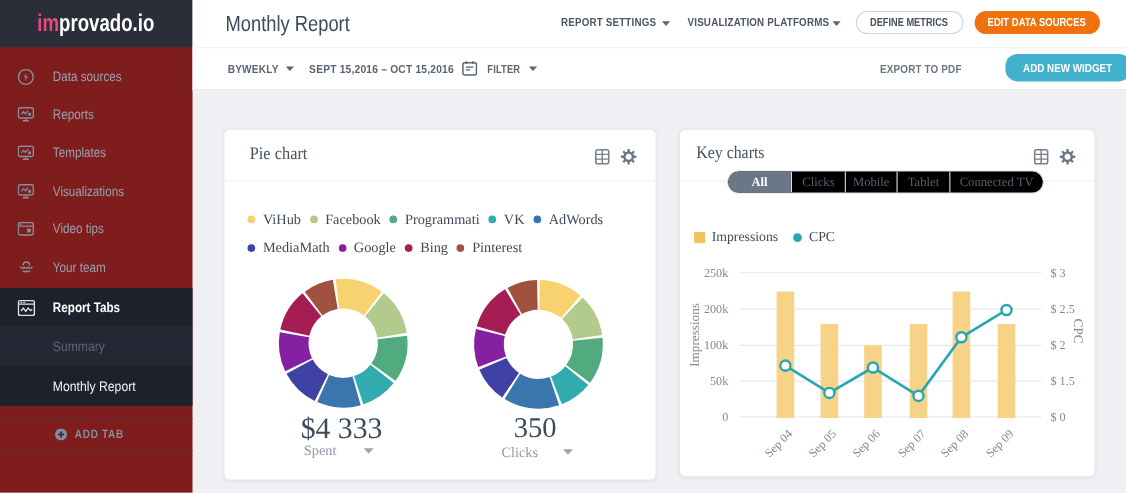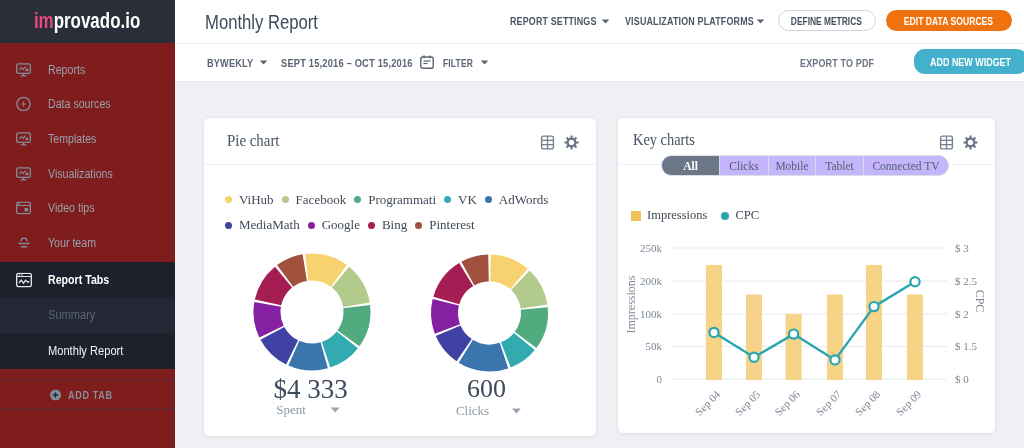--- a/index.html
+++ b/index.html
@@ -32,52 +32,52 @@
 #card2 { left:617px; top:117px; width:379px; height:317px; }
 .chead { position:absolute; left:0; top:0; right:0; height:47px; border-bottom:1px solid #f0f1f4; }
 .ctitle { position:absolute; left:23px; top:14px; font-size:16px; color:#475362; transform-origin:0 0; white-space:nowrap; }
 .cicons { position:absolute; right:17px; top:17px; display:flex; gap:9px; line-height:0; }
 .lrow { position:absolute; left:21px; display:flex; gap:8px; align-items:center; font-size:13px; color:#3f4a58; }
 .li { display:flex; align-items:center; white-space:nowrap; }
 .dot { width:7px; height:7px; border-radius:50%; margin-right:7px; display:inline-block; flex:none; }
 .dval { position:absolute; color:#3d4a5c; text-align:center; transform:translateX(-50%); white-space:nowrap; }
 .dsub { position:absolute; transform:translateX(-50%); display:flex; align-items:center; gap:20px;
   font-size:13px; color:#8e99a7; }
-#tabs { position:absolute; left:43px; top:37px; height:21px; display:flex; background:#c4b5fd;
+#tabs { position:absolute; left:43px; top:37px; height:21px; display:flex; background:#000000;
   border:1px solid #d9dee5; border-radius:11px;align-items:flex-end; }
 .tab { font-size:11.5px; color:#55606e; display:flex; align-items:center; justify-content:center;
   border-right:1px solid #d9dee5; height:100%; }
 .tab:first-child { border-radius:11px 0 0 11px; }
 .tab:last-child { border-right:none; border-radius:0 11px 11px 0; }
 .tab.act { background:#6b7686; color:#fff; border-radius:11px 0 0 11px; font-weight:700; }
 #leg2 { position:absolute; left:13px; top:90px; display:flex; gap:14px; align-items:center; font-size:12.5px; color:#3f4a58; }
 .sq { width:10px; height:10px; background:#f2c35c; display:inline-block; margin-right:6px; flex:none; }
 .cdot { width:8px; height:8px; border-radius:50%; background:#2aa6b3; display:inline-block; margin-right:6px; flex:none; }
 </style></head>
 <body>
 <div id="app">
 <div id="side">
   <div id="logo"><span class="in"><b>im</b>provado.io</span></div>
   <div style="position:absolute; top:52.5px; left:0; width:175px;">
         <div class="mi">
+          <span class="mic"><svg width="15" height="15" viewBox="0 0 15 15">
+              <circle cx="7.5" cy="7.5" r="6.7" fill="none" stroke="#848e9c" stroke-width="1.3"></circle>
+              <path d="M8.3 3.7 5.6 8h2l-1 3.3L9.5 7h-2z" fill="#848e9c"></path>
+            </svg></span>
+          <span class="mlab sx85">Data sources</span>
+        </div>
+        <div class="mi">
           <span class="mic"><svg width="15" height="14" viewBox="0 0 15 14">
               <rect x="0.7" y="0.9" width="13.6" height="9.4" rx="1.6" fill="none" stroke="#848e9c" stroke-width="1.3"></rect>
               <polyline points="3.4,7 5.4,4.6 7.2,6.4 9.6,3.6" fill="none" stroke="#848e9c" stroke-width="1.1"></polyline>
               <rect x="9.6" y="5.6" width="2.6" height="2.6" fill="#848e9c"></rect>
               <line x1="7.5" y1="10.3" x2="7.5" y2="12.2" stroke="#848e9c" stroke-width="1.3"></line>
               <line x1="4.8" y1="12.8" x2="10.2" y2="12.8" stroke="#848e9c" stroke-width="1.3"></line>
             </svg></span>
           <span class="mlab sx85">Reports</span>
-        </div>
-        <div class="mi">
-          <span class="mic"><svg width="15" height="15" viewBox="0 0 15 15">
-              <circle cx="7.5" cy="7.5" r="6.7" fill="none" stroke="#848e9c" stroke-width="1.3"></circle>
-              <path d="M8.3 3.7 5.6 8h2l-1 3.3L9.5 7h-2z" fill="#848e9c"></path>
-            </svg></span>
-          <span class="mlab sx85">Data sources</span>
         </div>
         <div class="mi">
           <span class="mic"><svg width="15" height="14" viewBox="0 0 15 14">
               <rect x="0.7" y="0.9" width="13.6" height="9.4" rx="1.6" fill="none" stroke="#848e9c" stroke-width="1.3"></rect>
               <polyline points="3.4,7 5.4,4.6 7.2,6.4 9.6,3.6" fill="none" stroke="#848e9c" stroke-width="1.1"></polyline>
               <rect x="9.6" y="5.6" width="2.6" height="2.6" fill="#848e9c"></rect>
               <line x1="7.5" y1="10.3" x2="7.5" y2="12.2" stroke="#848e9c" stroke-width="1.3"></line>
               <line x1="4.8" y1="12.8" x2="10.2" y2="12.8" stroke="#848e9c" stroke-width="1.3"></line>
             </svg></span>
           <span class="mlab sx85">Templates</span>
@@ -144,21 +144,21 @@
   <span class="abs" style="left:425.5px; top:18.5px; line-height:0;"><svg width="9" height="5" viewBox="0 0 10 6">
           <path d="M0.5 0.5 L9.5 0.5 L5 5.5 Z" fill="#5a6574"></path>
         </svg></span>
   <span class="hlab" style="left:449.5px; transform:scaleX(0.849);">VISUALIZATION PLATFORMS</span>
   <span class="abs" style="left:581px; top:18.5px; line-height:0;"><svg width="9" height="5" viewBox="0 0 10 6">
           <path d="M0.5 0.5 L9.5 0.5 L5 5.5 Z" fill="#5a6574"></path>
         </svg></span>
   <div class="pill" style="left:602.5px; top:10px; width:98px; height:21px; border:1px solid #ccd4de; color:#46505e; background:#fff;">
         <span style="transform:scaleX(0.8);">DEFINE METRICS</span>
       </div>
-  <div class="pill" style="left:710.5px; top:10px; width:126px; height:21px; background:#f0720e; color:#fff;">
+  <div class="pill" style="left:710.5px; top:10px; width:114px; height:21px; background:#f0720e; color:#fff;">
         <span style="transform:scaleX(0.82);">EDIT DATA SOURCES</span>
       </div>
 </div>
 
 <div id="tbar">
   <span class="tlab" style="left:32px; transform:scaleX(0.874);">BYWEKLY</span>
   <span class="abs" style="left:83.5px; top:15.5px; line-height:0;"><svg width="9" height="5" viewBox="0 0 10 6">
           <path d="M0.5 0.5 L9.5 0.5 L5 5.5 Z" fill="#5a6574"></path>
         </svg></span>
   <span class="tlab" style="left:106px; transform:scaleX(0.888);">SEPT 15,2016 – OCT 15,2016</span>
@@ -238,21 +238,21 @@
 <path d="M 242.30 182.41 A 45 45 0 0 1 262.16 156.53" fill="none" stroke="#a41d53" stroke-width="27"></path>
 <path d="M 263.86 155.55 A 45 45 0 0 1 284.52 150.01" fill="none" stroke="#a0523f" stroke-width="27"></path>
   </svg>
   <div class="dval" style="left:106.5px; top:256px; font-size:27px;">$4 333</div>
   <div class="dsub" style="left:104px; top:283.5px; gap:24px;">
         <span>Spent</span>
         <svg width="10" height="6" viewBox="0 0 10 6">
           <path d="M0.5 0.5 L9.5 0.5 L5 5.5 Z" fill="#9aa4b1"></path>
         </svg>
       </div>
-  <div class="dval" style="left:282.5px; top:256px; font-size:26px;">600</div>
+  <div class="dval" style="left:282.5px; top:256px; font-size:26px;">350</div>
   <div class="dsub" style="left:284.5px; top:284.5px; gap:22px;">
         <span>Clicks</span>
         <svg width="10" height="6" viewBox="0 0 10 6">
           <path d="M0.5 0.5 L9.5 0.5 L5 5.5 Z" fill="#9aa4b1"></path>
         </svg>
       </div>
 </div>
 
 <div class="card" id="card2">
   <div class="chead">

